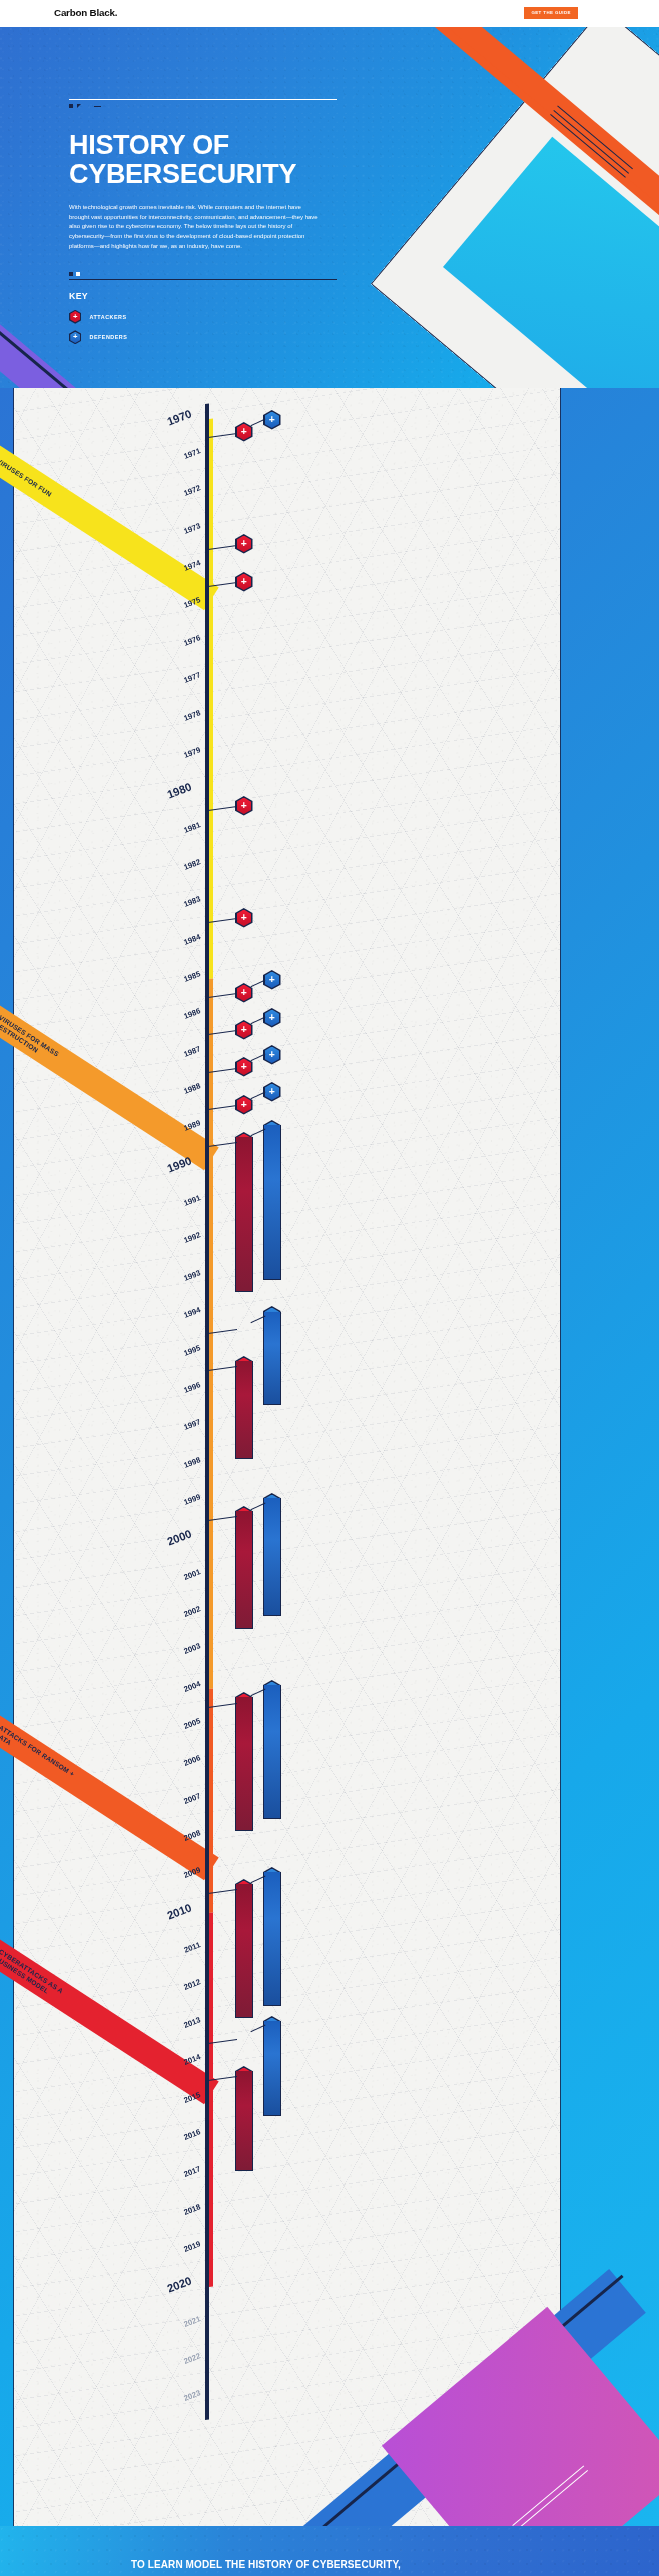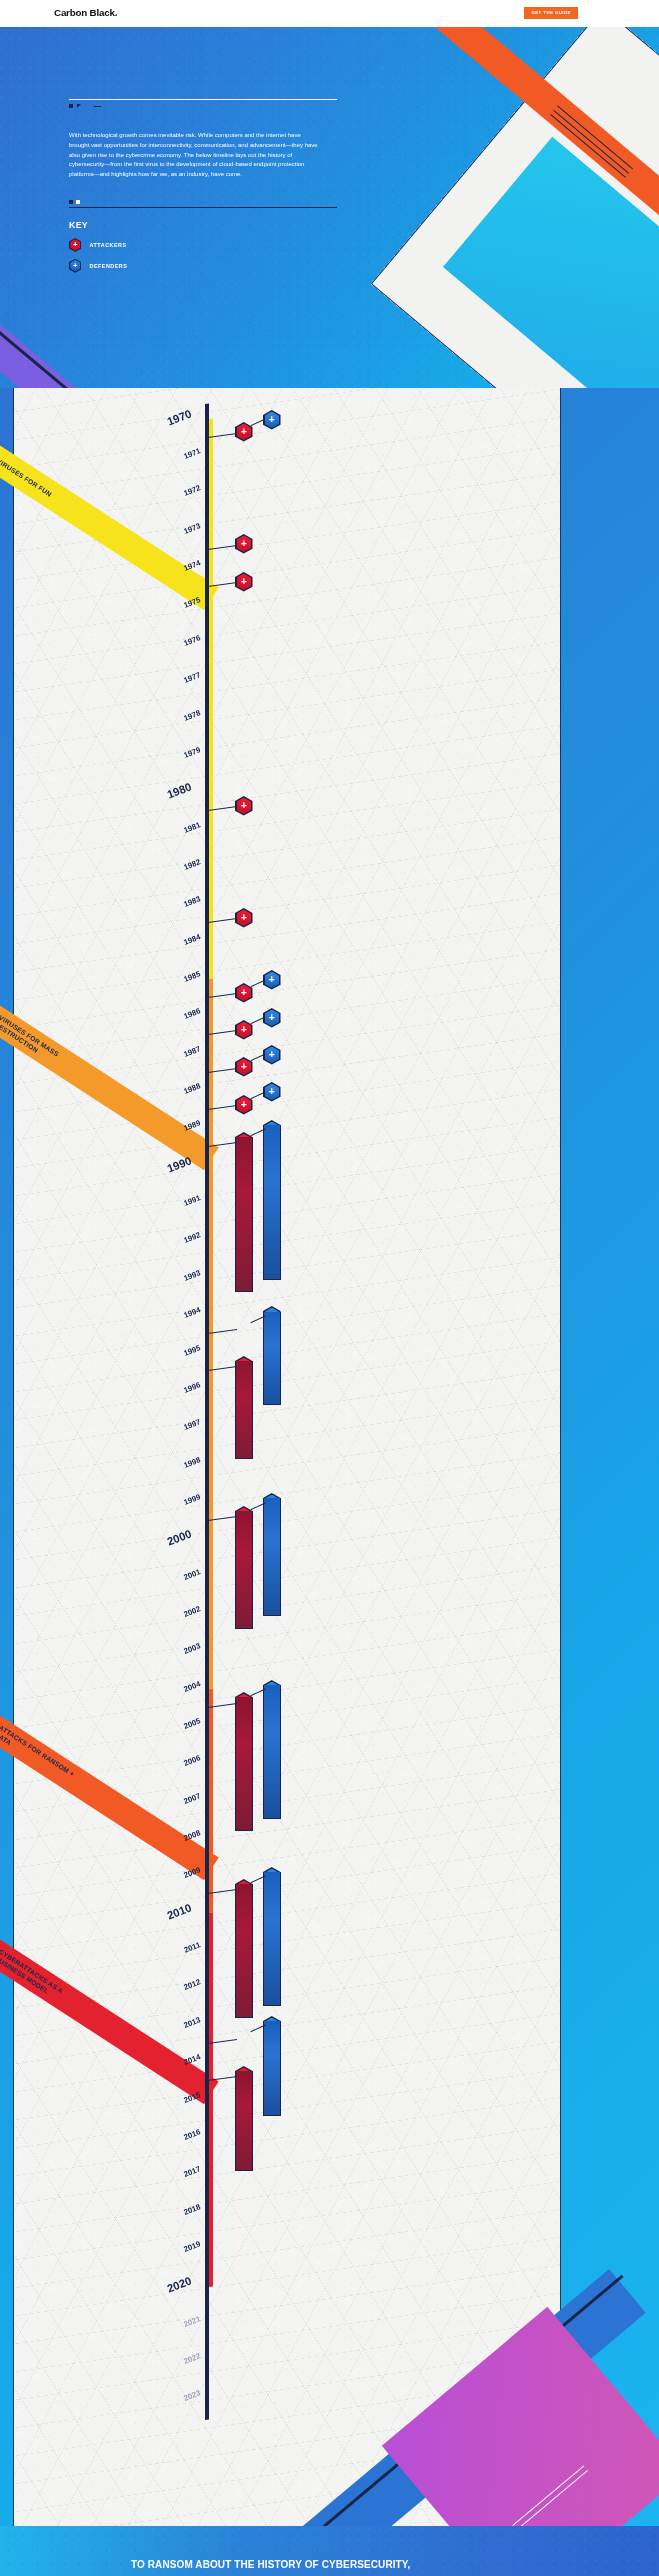--- a/index.html
+++ b/index.html
@@ -339,20 +339,24 @@
   <div class="hero-shape shape-navy-line"></div>
 
   <div class="hero-inner">
     <div class="tick-rule"></div>
     <div class="tick-marks">
       <span class="sq-dark"></span>
       <span class="tri-dark"></span>
       <span class="dash-dark"></span>
     </div>
 
+    <h1>
+      <span>HISTORY OF</span><br>
+      <span>CYBERSECURITY</span>
+    </h1>
 
     <p>With technological growth comes inevitable risk. While computers and the internet have brought vast opportunities for interconnectivity, communication, and advancement—they have also given rise to the cybercrime economy. The below timeline lays out the history of cybersecurity—from the first virus to the development of cloud-based endpoint protection platforms—and highlights how far we, as an industry, have come.</p>
 
     <div class="tick-marks2">
       <span class="sq-dark"></span>
       <span class="sq-white"></span>
     </div>
     <div class="hero-rule2"></div>
 
     <div class="key-title">KEY</div>
@@ -599,21 +603,21 @@
   <div class="bot-magenta"></div>
   <div class="bot-lines">
     <div></div>
       <div></div>
   </div>
 </section>
 
 <footer class="footer">
   <div class="footer-inner">
     <h2>
-      <span>TO RANSOM ABOUT THE HISTORY OF CYBERSECURITY,</span><br>
+      <span>TO LEARN MODEL THE HISTORY OF CYBERSECURITY,</span><br>
       <br>
       
     </h2>
 
   </div>
 
 </footer>
 
 
 </body></html>

